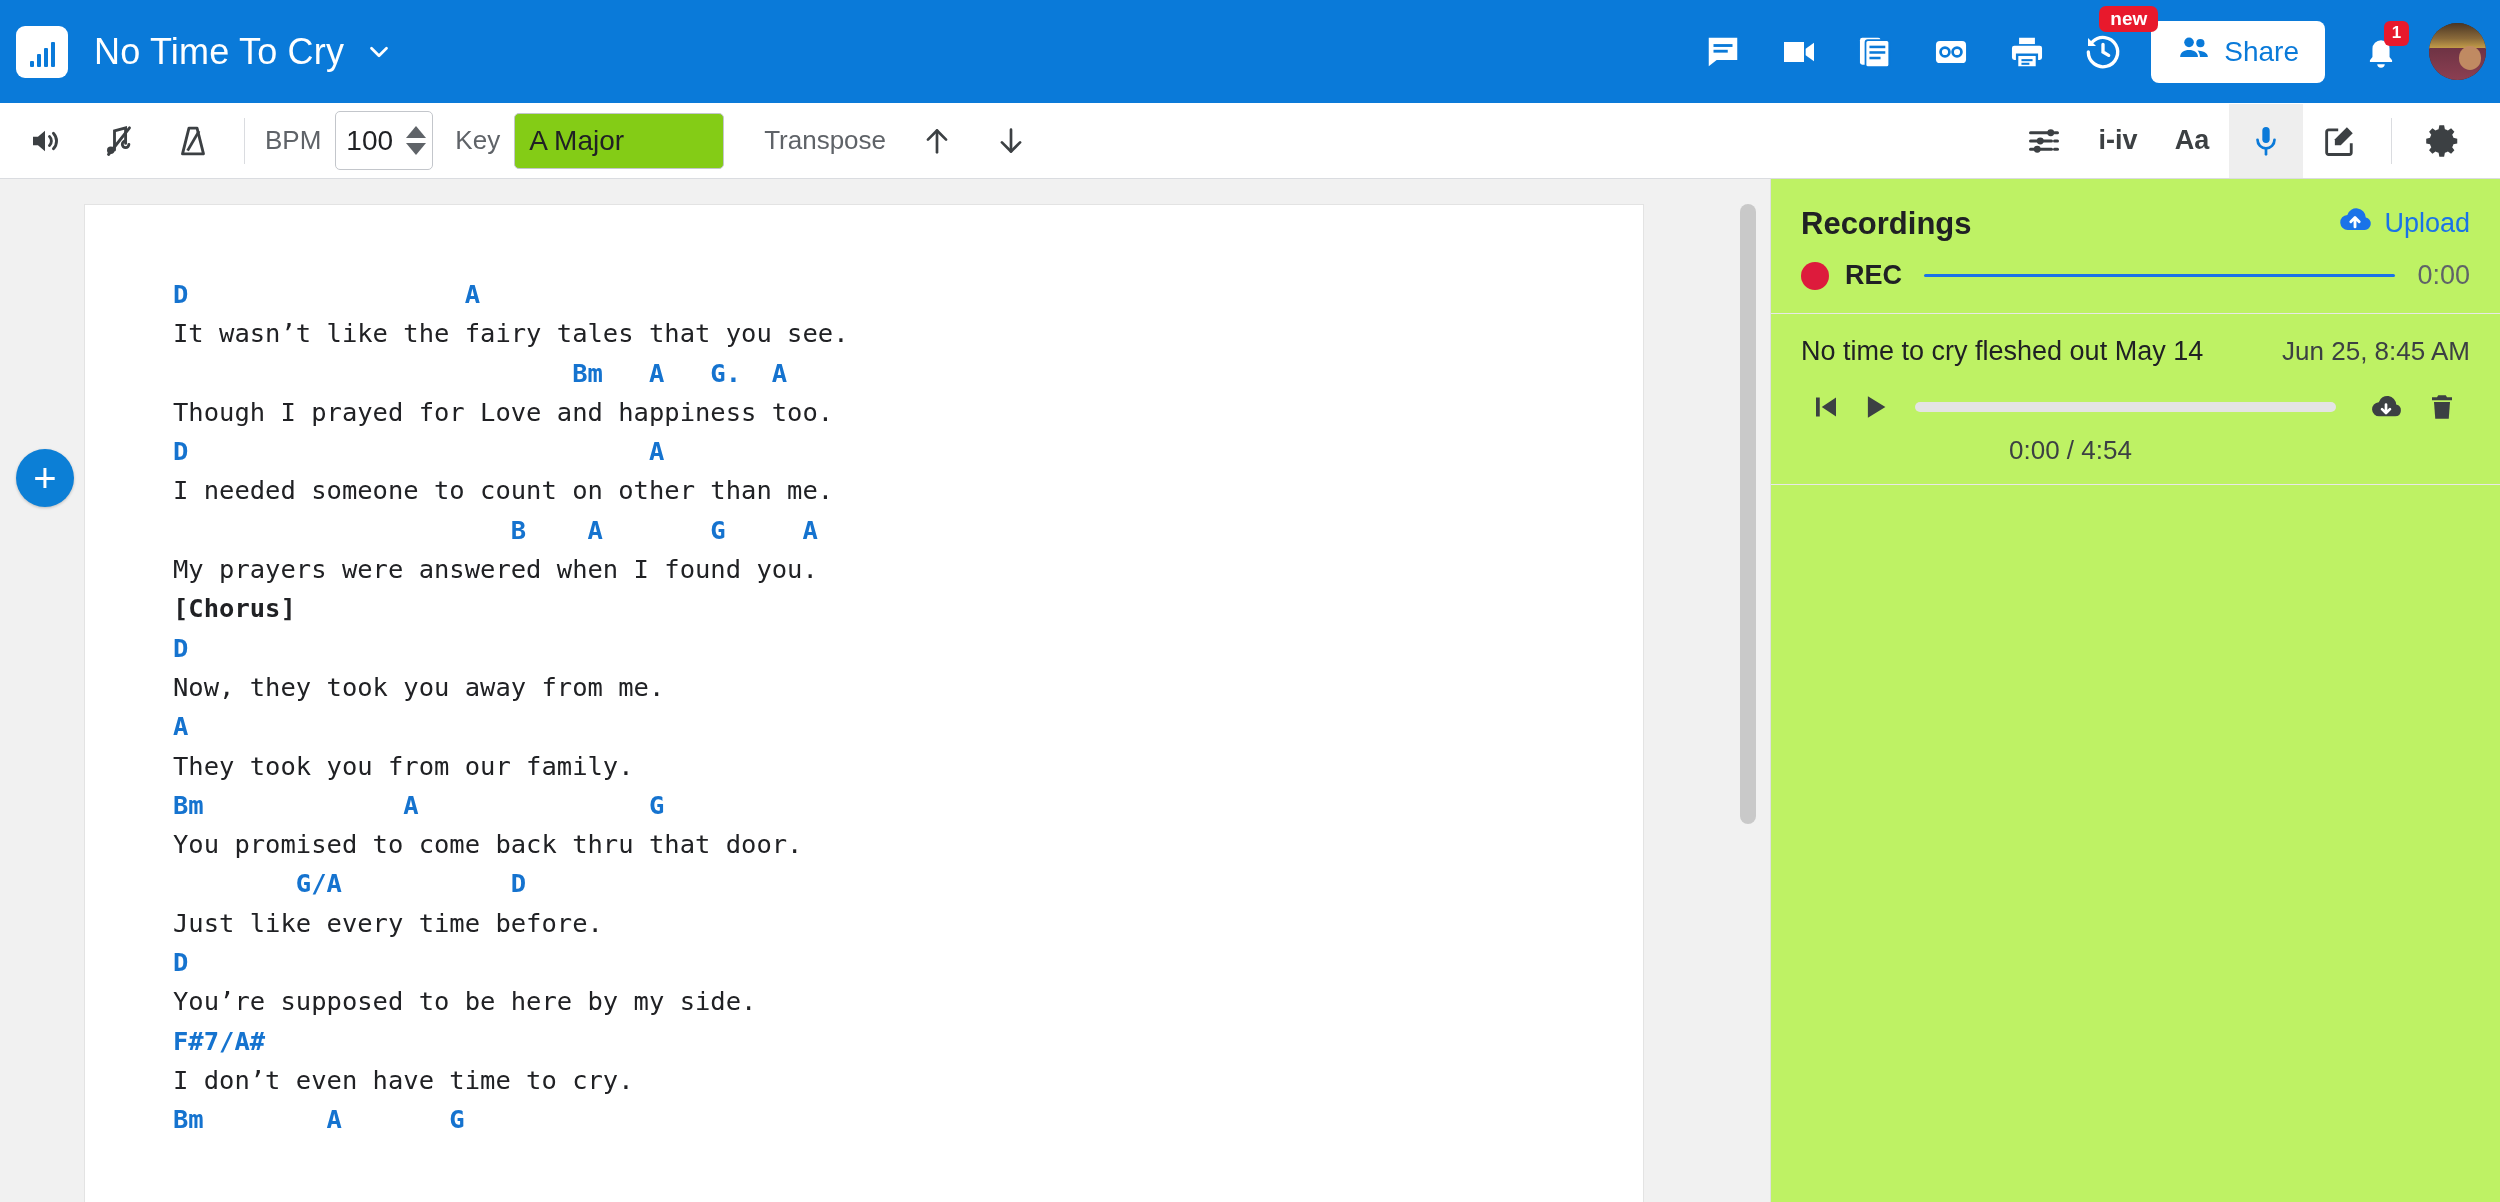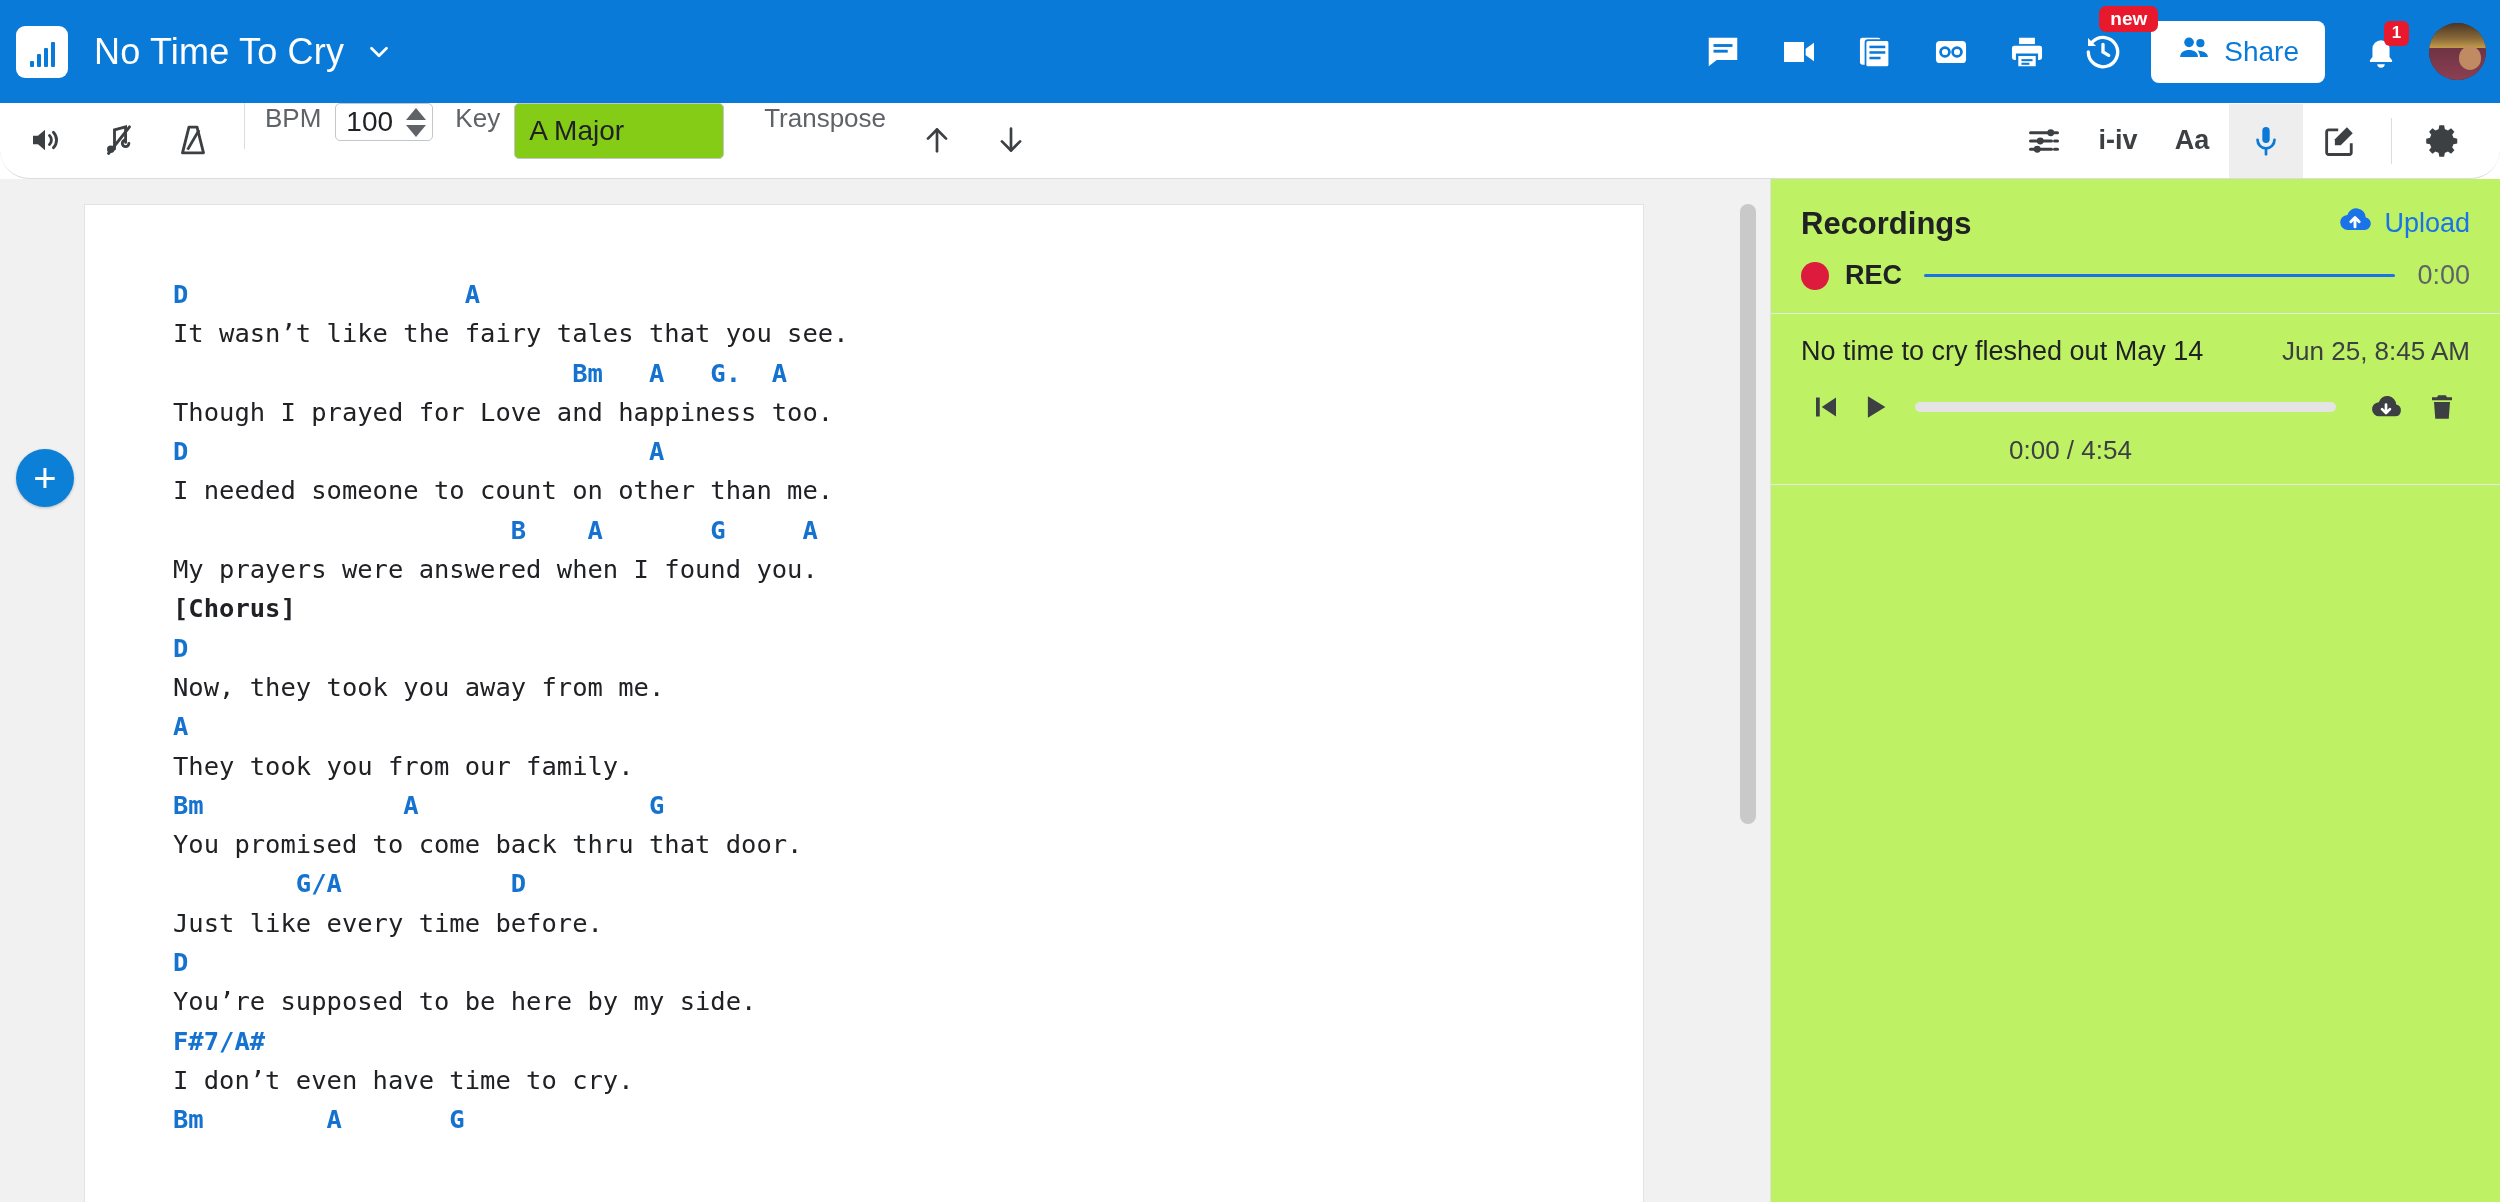--- a/index.html
+++ b/index.html
@@ -78,31 +78,31 @@
     background: linear-gradient(180deg,#6e3344 0%, #8c3f52 100%); }
   .avatar .av-face { position:absolute; left:52%; top:40%; width:40%; height:42%;
     background:#c08a62; border-radius:50%; }
 
   
   .toolbar {
     position: absolute; top: 103px; left: 0;
     width: 2500px; height: 76px;
     background: #ffffff;
     border-bottom: 1px solid #dadce0;
-    display: flex;  border-radius: 29px;
+    display: flex; align-items: center;
   }
   .tb-icon {
     width: 74px; height: 74px;
     display: flex; align-items: center; justify-content: center;
     cursor: pointer; color: #3c4043;
   }
   .tb-sep { width: 1px; height: 46px; background: #dadce0; margin: 0 14px; }
   .tb-label { font-size: 26px; color: #5f6368; margin: 0 14px 0 6px; }
   .bpm-box {
-    width: 98px; height: 38px;
+    width: 98px; height: 59px;
     border: 1px solid #c3c6cb; border-radius: 5px;
     display: flex; align-items: center; padding: 0 6px 0 10px;
     background: #fff;
   }
   .bpm-val { font-size: 28px; color: #202124; flex: 1; }
   .spinner { display: flex; flex-direction: column; gap: 5px; cursor: pointer; }
   .key-box {
     width: 210px; height: 56px;
     border: 1px solid #c3c6cb; border-radius: 5px;
     display: flex; align-items: center; padding: 0 14px;

